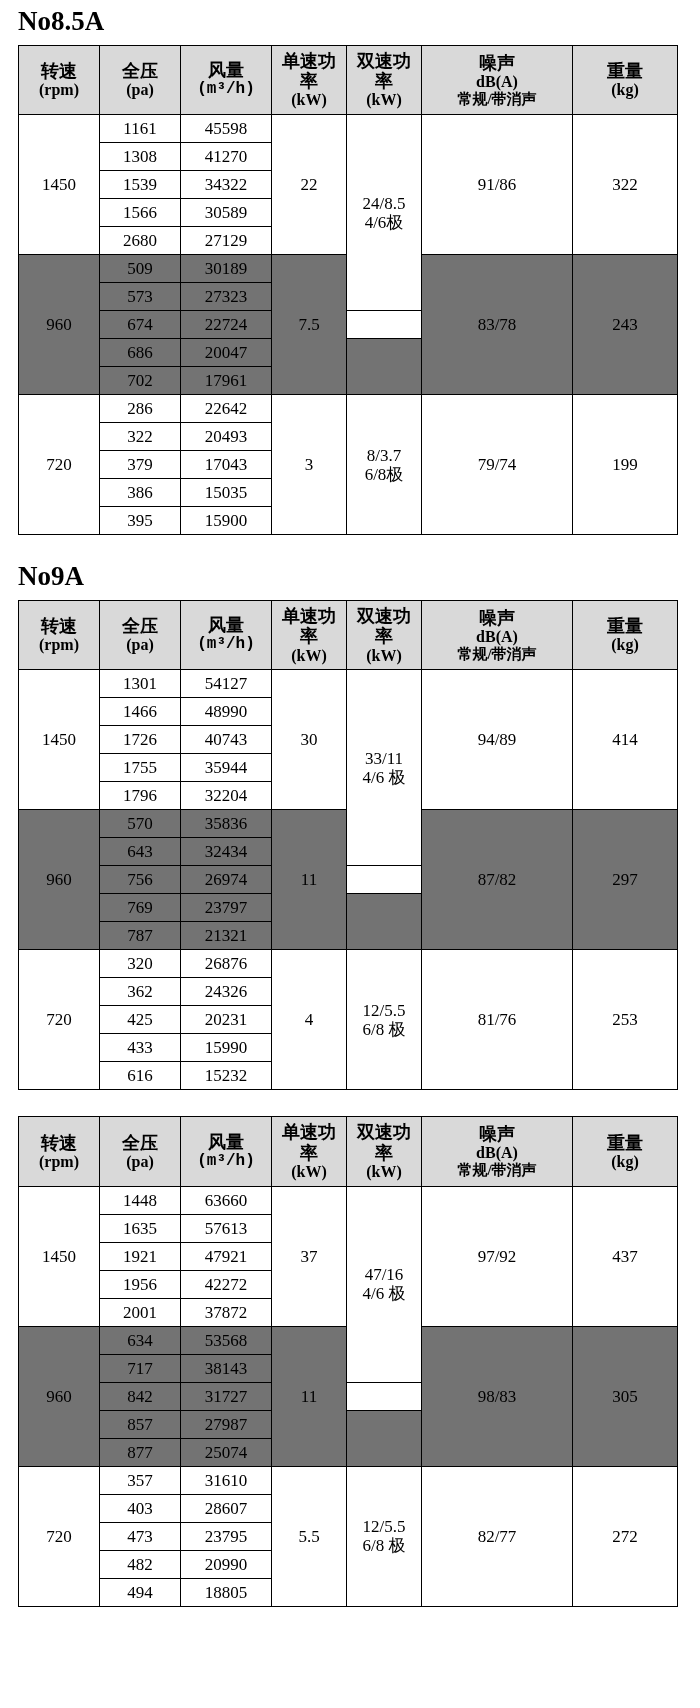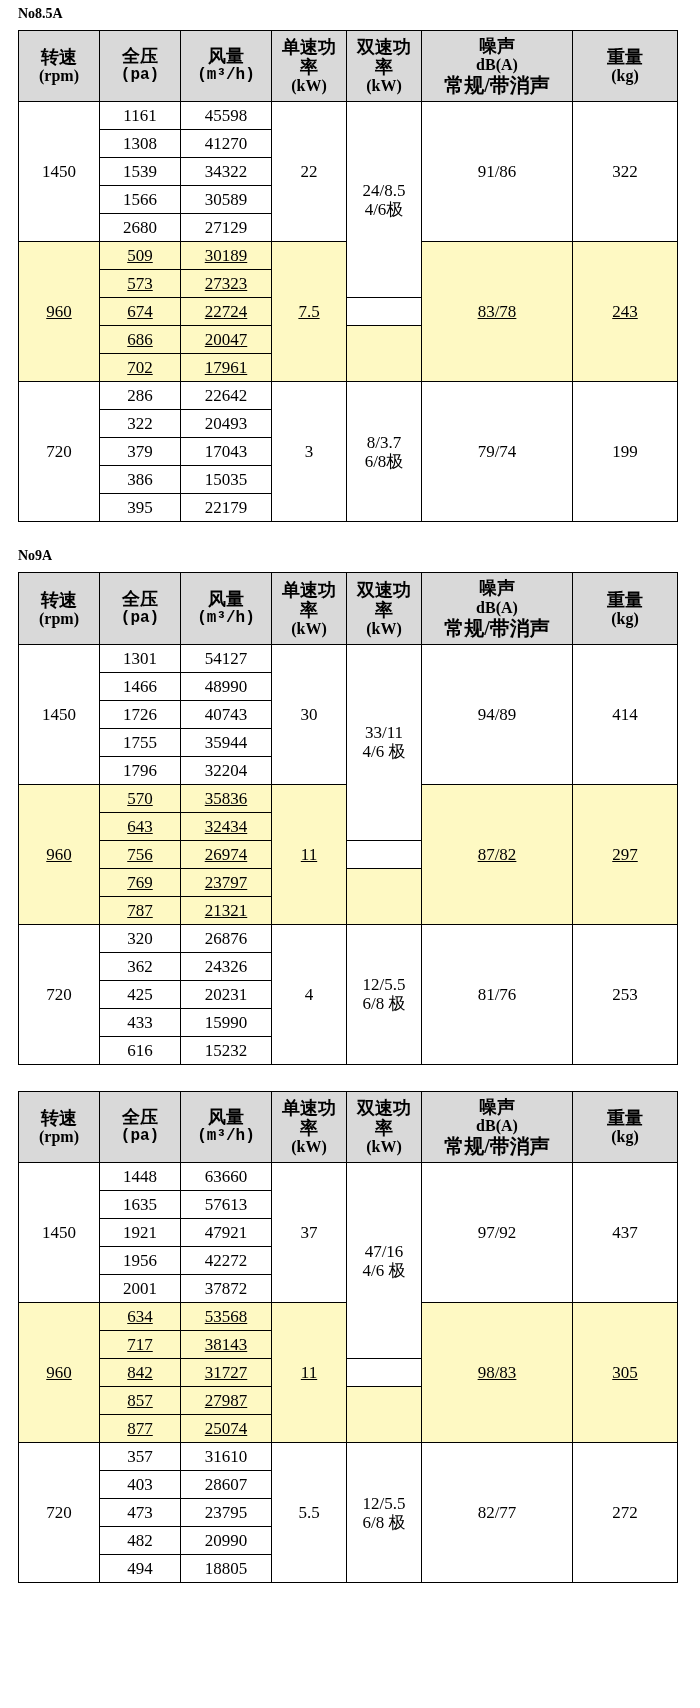--- a/index.html
+++ b/index.html
@@ -15,21 +15,21 @@
   .page {
     width: 700px;
     box-sizing: border-box;
     padding: 6px 14px 10px 14px;
   }
   .block {
     margin-bottom: 26px;
   }
   .block-title {
     font-family: "Liberation Serif", "DejaVu Serif", serif;
-    font-size: 14px;
+    font-size: 27px;
     font-weight: bold;
     margin: 0 0 8px 4px;
     letter-spacing: 0px;
   }
   table.spec {
     border-collapse: collapse;
     width: 630px;
     table-layout: fixed;
     margin-left: 4px;
   }
@@ -47,41 +47,40 @@
     font-size: 18px;
     padding: 5px 2px;
   }
   thead .unit {
     display: block;
     font-size: 16px;
     font-weight: bold;
   }
   thead .sub {
     display: block;
-    font-size: 20px;
+    font-size: 15px;
     font-weight: bold;
   }
   .c-rpm   { width: 76px; }
-  .c-pres  { width: 76px; font-family: Liberation Mono, monospace; }
+  .c-pres  { width: 76px; }
   .c-flow  { width: 86px; font-family: Liberation Mono, monospace; }
   .c-pow1  { width: 70px; }
   .c-pow2  { width: 70px; }
   .c-noise { width: 146px; margin-top: 24px; }
   .c-weight{ width: 100px; }
 
   td.sub-num {
     font-size: 17px;
     height: 25px;
   }
   td.big {
     font-size: 19px;
   }
   tr.shade td {
-    background: #fef9c3;
-    text-decoration: underline;
+    background: #737373;
   }
   tr.plain td {
     background: #ffffff;
   }
   td.shade-cell { background: #d9d9d9; }
   td.plain-cell { background: #ffffff; }
   .two-line span { display: block; }
 </style>
 </head>
 <body>
@@ -175,21 +174,21 @@
             <tr class="plain">
               <td class="sub-num plain-cell">379</td>
               <td class="sub-num plain-cell">17043</td>
             </tr>
             <tr class="plain">
               <td class="sub-num plain-cell">386</td>
               <td class="sub-num plain-cell">15035</td>
             </tr>
             <tr class="plain">
               <td class="sub-num plain-cell">395</td>
-              <td class="sub-num plain-cell">22179</td>
+              <td class="sub-num plain-cell">15900</td>
             </tr>
           </tbody>
         </table>
       </div>
       <div class="block">
         <div class="block-title">No9A</div>
         <table class="spec">
           <thead>
             <tr>
               <th class="c-rpm"><span>转速</span><span class="unit">(rpm)</span></th>

